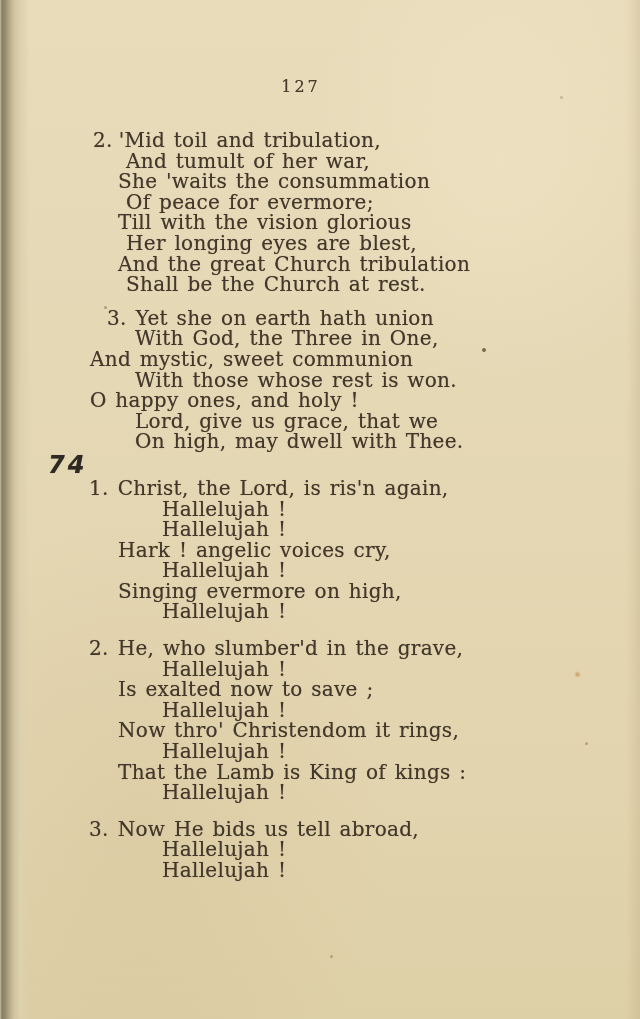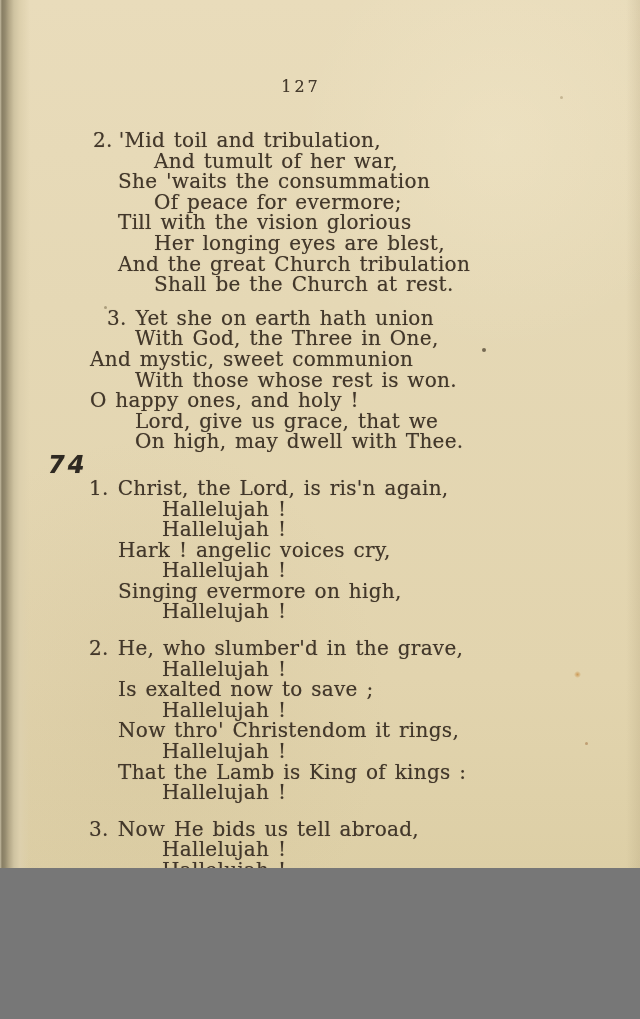--- a/index.html
+++ b/index.html
@@ -1,18 +1,18 @@
 <!DOCTYPE html>
 <html><head>
 <meta charset="utf-8">
 <style>
   html,body { margin:0; padding:0; background:#777; }
   .page {
     position:relative;
-    width:640px; height:868px;
+    width:640px; height:1019px;
     margin:0 auto;
     overflow:hidden;
     font-family:"DejaVu Serif","Liberation Serif",serif;
     color:#42372a;
     background:
       radial-gradient(45% 35% at 78% 16%, rgba(255,247,222,0.20), rgba(255,247,222,0) 70%),
       radial-gradient(55% 45% at 22% 82%, rgba(186,166,120,0.14), rgba(186,166,120,0) 70%),
       radial-gradient(135% 110% at 52% 42%, rgba(0,0,0,0) 62%, rgba(118,103,68,0.20) 100%),
       linear-gradient(270deg, rgba(166,150,112,0.22) 0px, rgba(166,150,112,0) 14px),
       linear-gradient(180deg, #e9dcbb 0%, #e5d8b5 35%, #e2d4ae 78%, #ddcfa6 100%);
@@ -37,21 +37,21 @@
     letter-spacing:0.3px; word-spacing:2px;
     text-shadow:0 0 0.7px rgba(66,55,42,0.55);
   }
   .verse { margin:0 0 0 30px; }
   .l { white-space:nowrap; }
   .vnum { display:inline-block; margin-right:6px; }
 
   
   .pv2 .n { margin-left:15px; }
   .pv2 .a { margin-left:40px; }
-  .pv2 .b { margin-left:76px; }
+  .pv2 .b { margin-left:48px; }
   
   .pv3 { margin-top:13px; }
   .pv3 .n { margin-left:29px; }
   .pv3 .n .vnum { margin-right:9px; }
   .pv3 .a { margin-left:12px; }
   .pv3 .b { margin-left:57px; }
   
   .h74 .n { margin-left:11px; }
   .h74 .n .vnum { margin-right:9px; }
   .h74 .a { margin-left:40px; }

